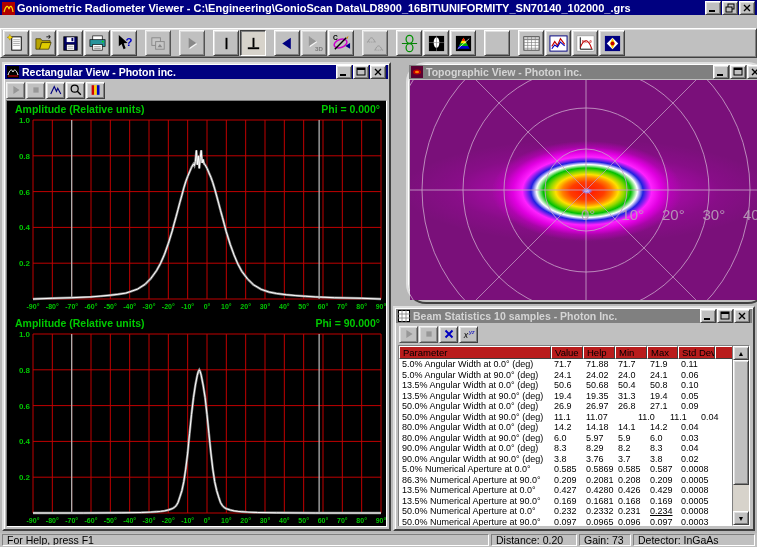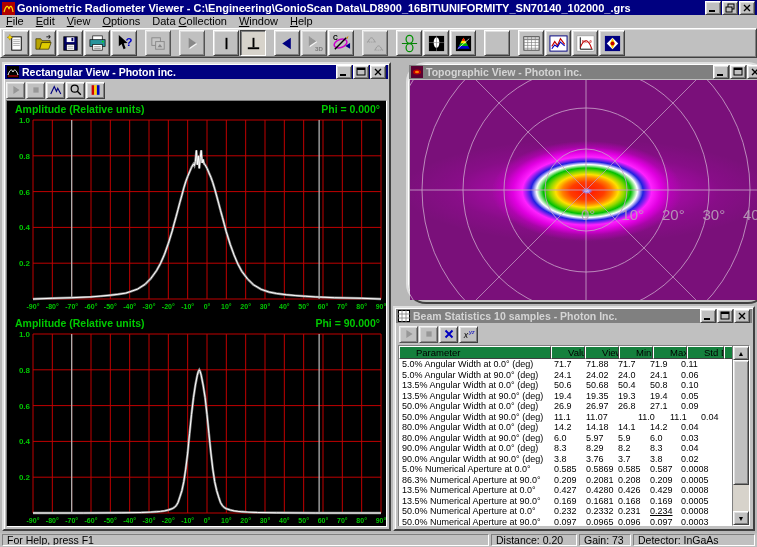--- a/index.html
+++ b/index.html
@@ -52,21 +52,21 @@
   .beam-haze{position:absolute;border-radius:50%;
     background:radial-gradient(ellipse closest-side,rgba(255,0,255,0.55) 0%,rgba(243,0,243,0.38) 42%,rgba(205,0,205,0.16) 72%,rgba(150,8,150,0) 100%);}
   .beam-core{position:absolute;border-radius:50%;
     background:radial-gradient(closest-side,#ffeaff 0%,#8080ff 3%,#ff2000 6%,#ff3c00 18%,#ff8000 26%,#ffe000 33%,#90d800 39%,#00c000 46%,#ffffff 53%,#2020e0 59%,#ff20ff 68%,#e000e0 78%,rgba(190,0,190,0.6) 88%,rgba(150,10,150,0) 100%);}
   
   #stats-client{position:absolute;left:2px;top:16px;right:2px;bottom:2px;background:#c0c0c0;overflow:hidden;}
   #stats-table{position:absolute;left:1px;top:21px;right:17px;bottom:1px;background:#fff;overflow:hidden;
     border-left:1px solid #808080;border-top:1px solid #808080;}
   .hdr-row{display:flex;height:13px;background:#c0c0c0;}
   .hdr-cell{box-sizing:border-box;border:1px solid;border-color:#ffffff #404040 #404040 #ffffff;
-    font-size:9.5px;padding:0 16px;line-height:11px;overflow:hidden;white-space:nowrap;background:#15803d;flex:0 0 auto;}
+    font-size:9.5px;padding:0 3px;line-height:11px;overflow:hidden;white-space:nowrap;background:#b91c1c;flex:0 0 auto;}
   .t-row{display:flex;height:10.5px;line-height:10.5px;font-size:9px;white-space:nowrap;}
   .t-cell{box-sizing:border-box;padding:0 3px;overflow:hidden;flex:0 0 auto;}
   .vscroll{position:absolute;right:1px;top:21px;width:16px;bottom:1px;background:#d7d3cb;}
   .sc-btn{position:absolute;left:0;width:16px;height:14px;display:flex;align-items:center;
     justify-content:center;font-size:7px;box-sizing:border-box;}
   .sc-thumb{position:absolute;left:0;width:16px;box-sizing:border-box;}
   
   #statusbar{position:absolute;left:0;top:533px;width:757px;height:14px;display:flex;
     align-items:stretch;padding:1px 2px;box-sizing:border-box;background:#c0c0c0;gap:2px;}
   #statusbar .panel{font-size:10.5px;line-height:11px;padding:0 4px;white-space:nowrap;overflow:hidden;}
@@ -96,29 +96,20 @@
           <rect x="2" y="4" width="6" height="5" fill="#c0c0c0" stroke="#000"></rect>
         </svg>
       </span>
     <span class="wbtn raised">
       <svg width="12" height="10">
           <path d="M3 2l6 6M9 2l-6 6" stroke="#000" stroke-width="1.4"></path>
         </svg>
       </span>
   </div>
 
-  <div id="menubar">
-      <span class="menu-item"><u>F</u>ile</span>
-      <span class="menu-item"><u>E</u>dit</span>
-      <span class="menu-item"><u>V</u>iew</span>
-      <span class="menu-item"><u>O</u>ptions</span>
-      <span class="menu-item">Data <u>C</u>ollection</span>
-      <span class="menu-item"><u>W</u>indow</span>
-      <span class="menu-item"><u>H</u>elp</span>
-    </div>
 
   <div id="toolbar" class="raised">
       <span class="tb-btn raised">
         <svg width="19" height="19" viewBox="0 0 20 20">
           <rect x="5" y="3" width="10" height="14" fill="#fff" stroke="#000"></rect>
           <path d="M6.5 6h7M6.5 8h7M6.5 10h7M6.5 12h7" stroke="#999" stroke-width="0.8"></path>
           <path d="M3 0.5l1.1 2.2 2.3 0.8-2.2 0.9L3 6.5 2.1 4.4 0 3.5l2.1-0.8z" fill="#ffe000" stroke="#806000" stroke-width="0.4"></path>
         </svg>
       </span>
       <span class="tb-btn raised">
@@ -557,21 +548,21 @@
               <svg width="14" height="14" viewBox="0 0 16 16">
                 <text x="2" y="12.5" font-size="10" font-style="italic" fill="#000">x</text>
                 <text x="8" y="8" font-size="6.5" font-style="italic" fill="#0000c0">yz</text>
               </svg>
             </span>
           </div>
         <div id="stats-table">
             <div class="hdr-row">
               <span class="hdr-cell" style="width: 152px;">Parameter</span>
               <span class="hdr-cell" style="width: 32px;">Value</span>
-              <span class="hdr-cell" style="width: 32px;">View</span>
+              <span class="hdr-cell" style="width: 32px;">Help</span>
               <span class="hdr-cell" style="width: 32px;">Min</span>
               <span class="hdr-cell" style="width: 31px;">Max</span>
               <span class="hdr-cell" style="width: 37px;">Std Dev</span>
               <span class="hdr-cell" style="flex: 1 1 0%;"></span>
             </div>
             <div class="t-row">
               <span class="t-cell" style="width: 152px;">5.0% Angular Width at 0.0° (deg)</span>
               <span class="t-cell" style="width: 32px;">71.7</span>
               <span class="t-cell" style="width: 32px;">71.88</span>
               <span class="t-cell" style="width: 32px;">71.7</span>
@@ -591,21 +582,21 @@
               <span class="t-cell" style="width: 32px;">50.6</span>
               <span class="t-cell" style="width: 32px;">50.68</span>
               <span class="t-cell" style="width: 32px;">50.4</span>
               <span class="t-cell" style="width: 31px;">50.8</span>
               <span class="t-cell" style="width: 37px;">0.10</span>
             </div>
             <div class="t-row">
               <span class="t-cell" style="width: 152px;">13.5% Angular Width at 90.0° (deg)</span>
               <span class="t-cell" style="width: 32px;">19.4</span>
               <span class="t-cell" style="width: 32px;">19.35</span>
-              <span class="t-cell" style="width: 32px;">19.3</span>
+              <span class="t-cell" style="width: 32px;">31.3</span>
               <span class="t-cell" style="width: 31px;">19.4</span>
               <span class="t-cell" style="width: 37px;">0.05</span>
             </div>
             <div class="t-row">
               <span class="t-cell" style="width: 152px;">50.0% Angular Width at 0.0° (deg)</span>
               <span class="t-cell" style="width: 32px;">26.9</span>
               <span class="t-cell" style="width: 32px;">26.97</span>
               <span class="t-cell" style="width: 32px;">26.8</span>
               <span class="t-cell" style="width: 31px;">27.1</span>
               <span class="t-cell" style="width: 37px;">0.09</span>

